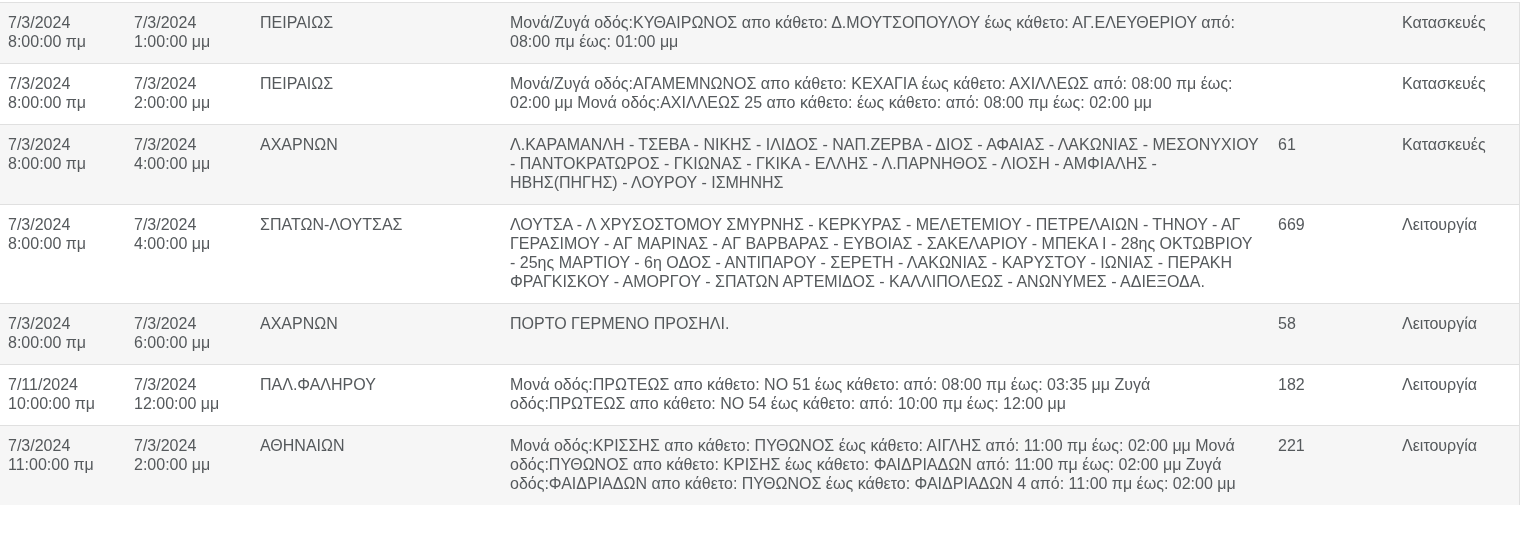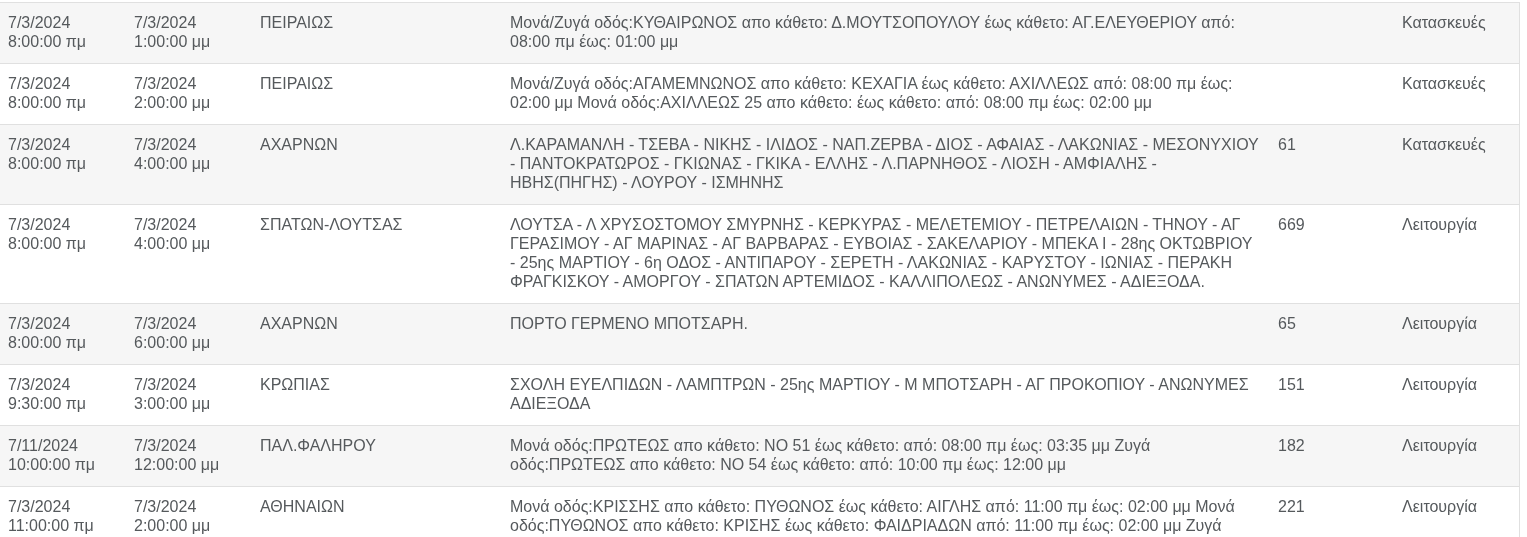--- a/index.html
+++ b/index.html
@@ -82,30 +82,22 @@
     <td>7/3/2024 4:00:00 μμ</td>
     <td>ΣΠΑΤΩΝ-ΛΟΥΤΣΑΣ</td>
     <td>ΛΟΥΤΣΑ - Λ ΧΡΥΣΟΣΤΟΜΟΥ ΣΜΥΡΝΗΣ - ΚΕΡΚΥΡΑΣ - ΜΕΛΕΤΕΜΙΟΥ - ΠΕΤΡΕΛΑΙΩΝ - ΤΗΝΟΥ - ΑΓ ΓΕΡΑΣΙΜΟΥ - ΑΓ ΜΑΡΙΝΑΣ - ΑΓ ΒΑΡΒΑΡΑΣ - ΕΥΒΟΙΑΣ - ΣΑΚΕΛΑΡΙΟΥ - ΜΠΕΚΑ Ι - 28ης ΟΚΤΩΒΡΙΟΥ - 25ης ΜΑΡΤΙΟΥ - 6η ΟΔΟΣ - ΑΝΤΙΠΑΡΟΥ - ΣΕΡΕΤΗ - ΛΑΚΩΝΙΑΣ - ΚΑΡΥΣΤΟΥ - ΙΩΝΙΑΣ - ΠΕΡΑΚΗ ΦΡΑΓΚΙΣΚΟΥ - ΑΜΟΡΓΟΥ - ΣΠΑΤΩΝ ΑΡΤΕΜΙΔΟΣ - ΚΑΛΛΙΠΟΛΕΩΣ - ΑΝΩΝΥΜΕΣ - ΑΔΙΕΞΟΔΑ.</td>
     <td>669</td>
     <td>Λειτουργία</td>
   </tr>
         <tr>
     <td>7/3/2024 8:00:00 πμ</td>
     <td>7/3/2024 6:00:00 μμ</td>
     <td>ΑΧΑΡΝΩΝ</td>
-    <td>ΠΟΡΤΟ ΓΕΡΜΕΝΟ ΜΠΟΤΣΑΡΗ.</td>
-    <td>65</td>
-    <td>Λειτουργία</td>
-  </tr>
-        <tr>
-    <td>7/3/2024 9:30:00 πμ</td>
-    <td>7/3/2024 3:00:00 μμ</td>
-    <td>ΚΡΩΠΙΑΣ</td>
-    <td>ΣΧΟΛΗ ΕΥΕΛΠΙΔΩΝ - ΛΑΜΠΤΡΩΝ - 25ης ΜΑΡΤΙΟΥ - Μ ΜΠΟΤΣΑΡΗ - ΑΓ ΠΡΟΚΟΠΙΟΥ - ΑΝΩΝΥΜΕΣ ΑΔΙΕΞΟΔΑ</td>
-    <td>151</td>
+    <td>ΠΟΡΤΟ ΓΕΡΜΕΝΟ ΠΡΟΣΗΛΙ.</td>
+    <td>58</td>
     <td>Λειτουργία</td>
   </tr>
         <tr>
     <td>7/11/2024 10:00:00 πμ</td>
     <td>7/3/2024 12:00:00 μμ</td>
     <td>ΠΑΛ.ΦΑΛΗΡΟΥ</td>
     <td>Μονά οδός:ΠΡΩΤΕΩΣ απο κάθετο: ΝΟ 51 έως κάθετο: από: 08:00 πμ έως: 03:35 μμ Ζυγά οδός:ΠΡΩΤΕΩΣ απο κάθετο: ΝΟ 54 έως κάθετο: από: 10:00 πμ έως: 12:00 μμ</td>
     <td>182</td>
     <td>Λειτουργία</td>
   </tr>

